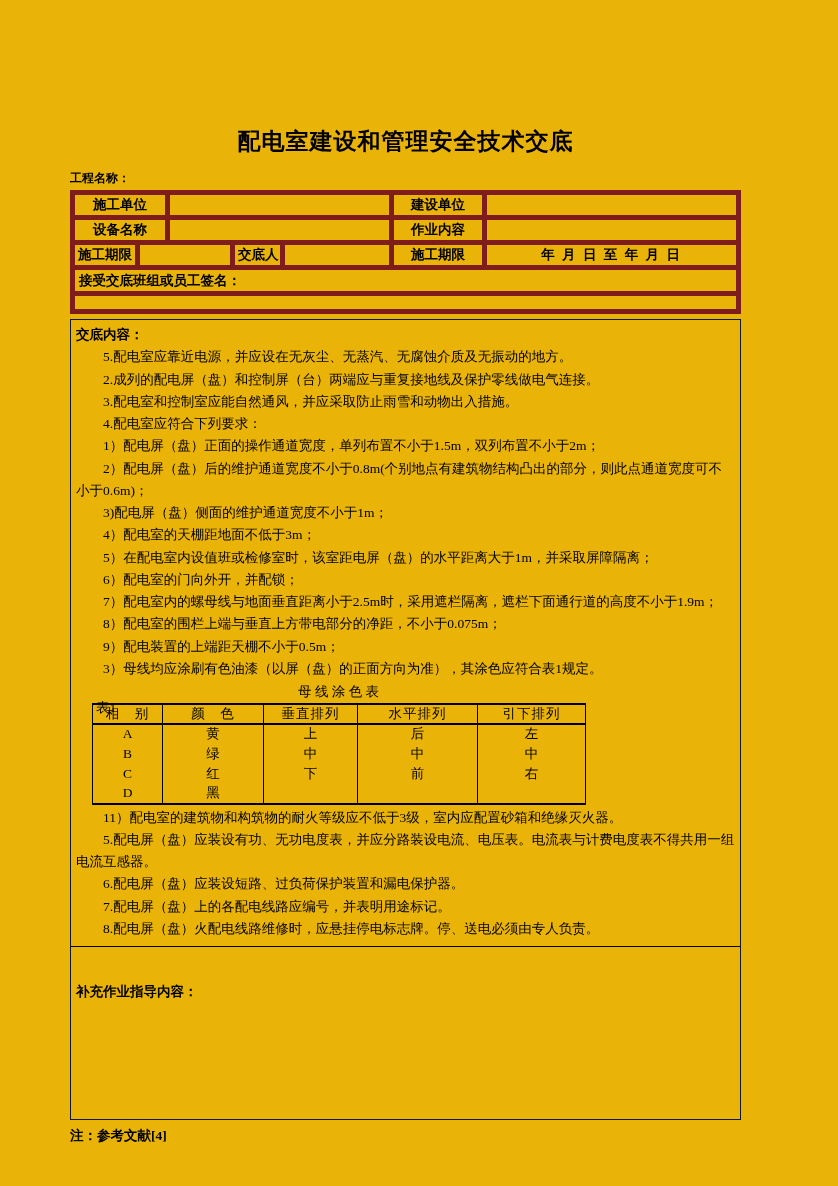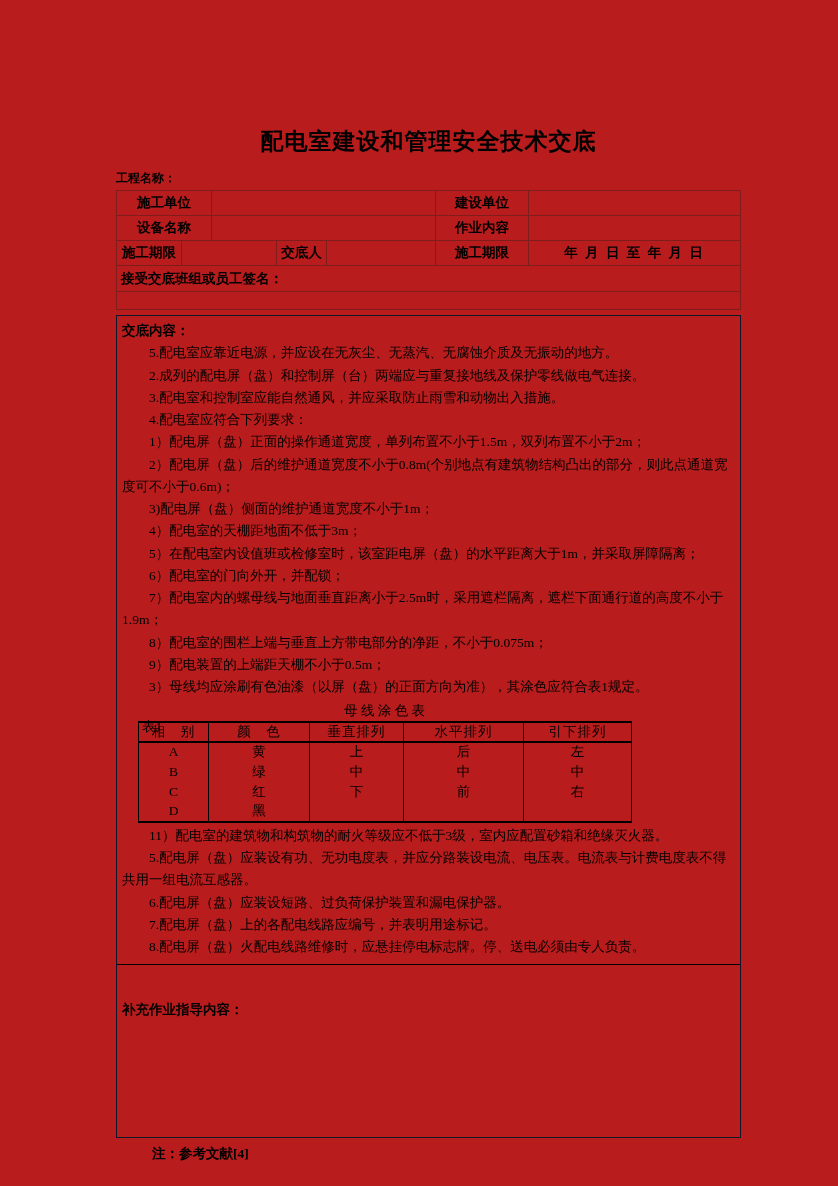--- a/index.html
+++ b/index.html
@@ -1,22 +1,22 @@
 <!DOCTYPE html>
 <html><head>
 <meta charset="utf-8">
 <style>
   * { box-sizing: border-box; }
   html, body { margin: 0; padding: 0; background: #ffffff; }
   .page {
     width: 838px;
     height: 1186px;
     margin: 0 auto;
-    background: #b91c1c;
-    padding: 0 97px 0 116px;
+    background: #eab308;
+    padding: 0 97px 0 70px;
     font-family: "Liberation Serif", serif;
     color: #000;
     font-size: 13px;
     position: relative;
   }
   .doc-title {
     margin: 0;
     padding-top: 126px;
     text-align: center;
     font-size: 23px;
@@ -28,21 +28,21 @@
     font-weight: bold;
     font-size: 12px;
   }
   table.info-table {
     border-collapse: collapse;
     width: 100%;
     margin-top: 3px;
     table-layout: fixed;
   }
   table.info-table td {
-    border: 1px solid #7f1d1d;
+    border: 5px solid #7f1d1d;
     height: 25px;
     font-size: 13.5px;
     padding: 0 3px;
     overflow: hidden;
     white-space: nowrap;
   }
   table.info-table td.lbl { text-align: center; font-weight: bold; }
   table.info-table td.date-cell { text-align: center; font-weight: bold; letter-spacing: 2px; }
   table.info-table td.sig { font-weight: bold; height: 26px; text-align: left; padding-left: 4px; }
   table.info-table td.blank-row { height: 18px; }
@@ -97,21 +97,20 @@
     min-height: 140px;
     padding: 4px 5px;
     font-weight: bold;
     font-size: 13.5px;
     margin-top: 32px;
   }
   .footnote {
     margin-top: 7px;
     font-weight: bold;
     font-size: 13.5px;
-    margin-left: 36px;
   }
 </style>
 </head>
 <body>
 
 <div class="page">
 
   <h1 class="doc-title">配电室建设和管理安全技术交底</h1>
 
   <div class="project-name">工程名称：</div>

